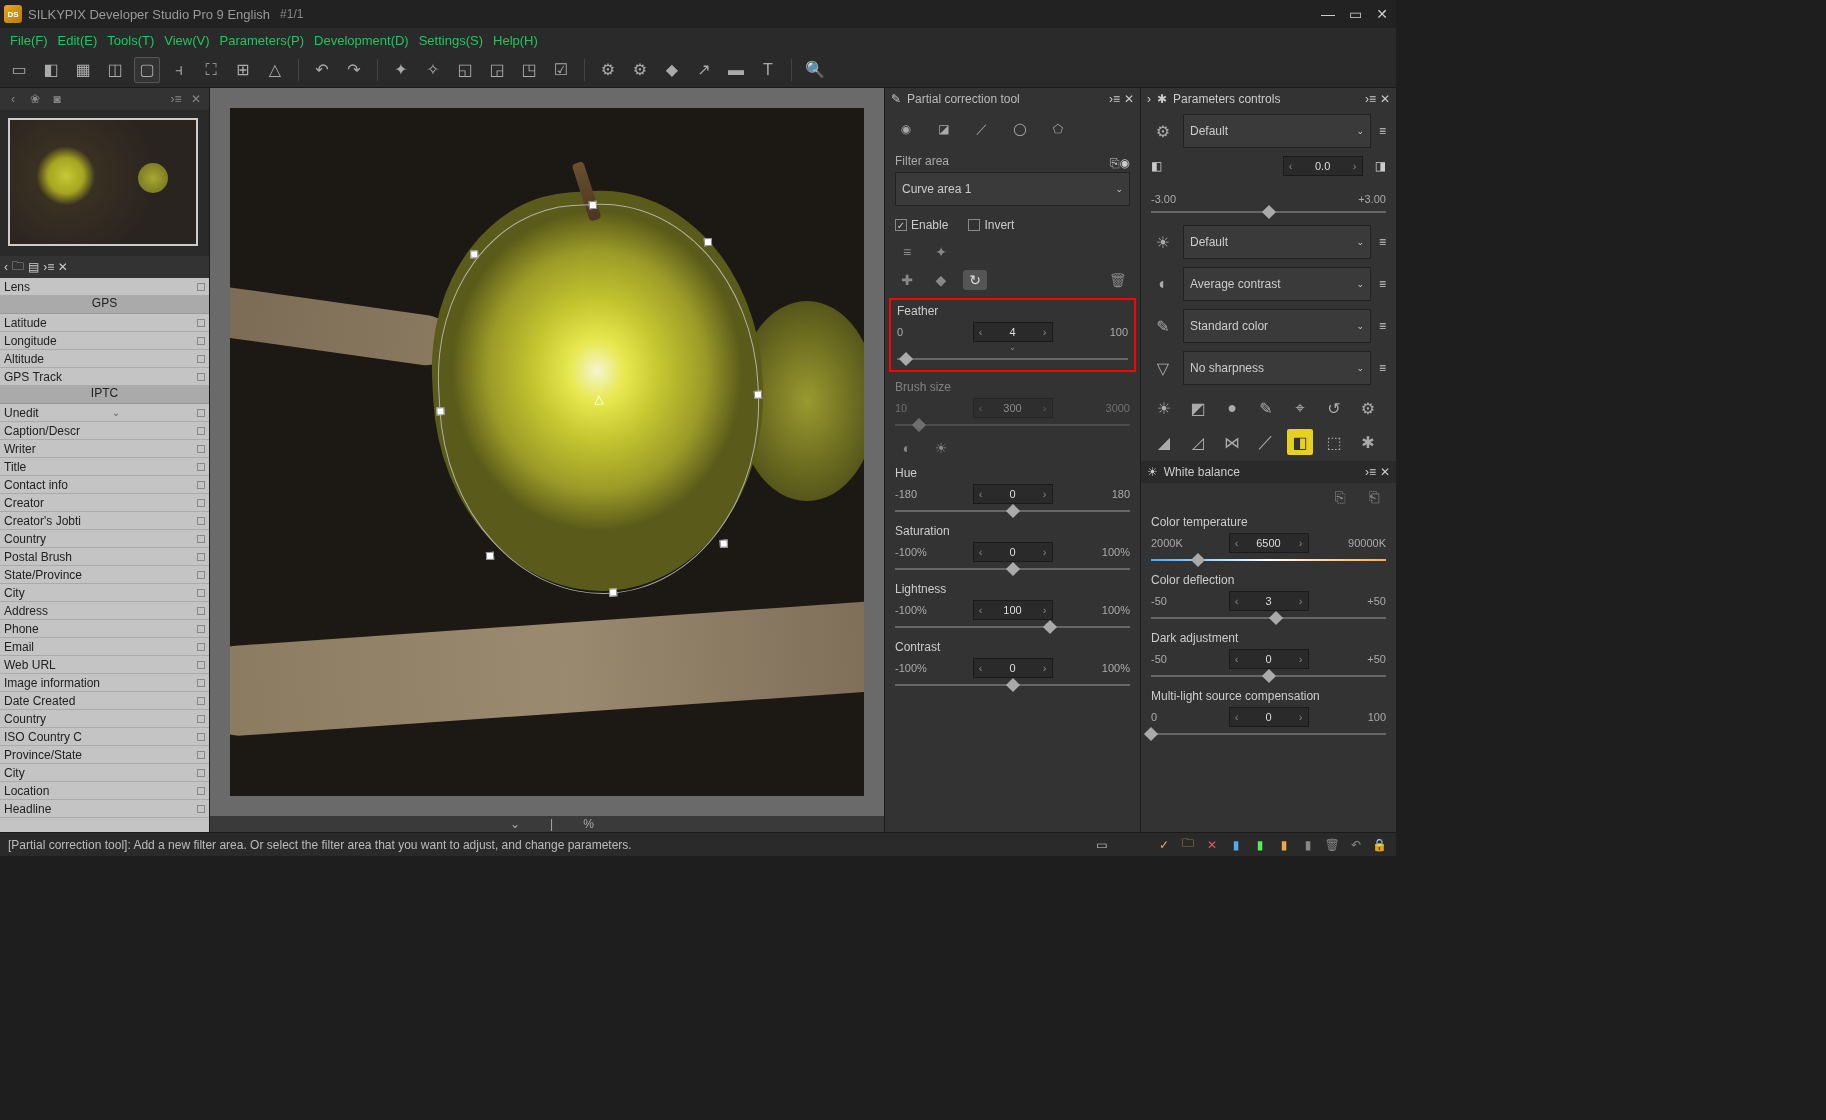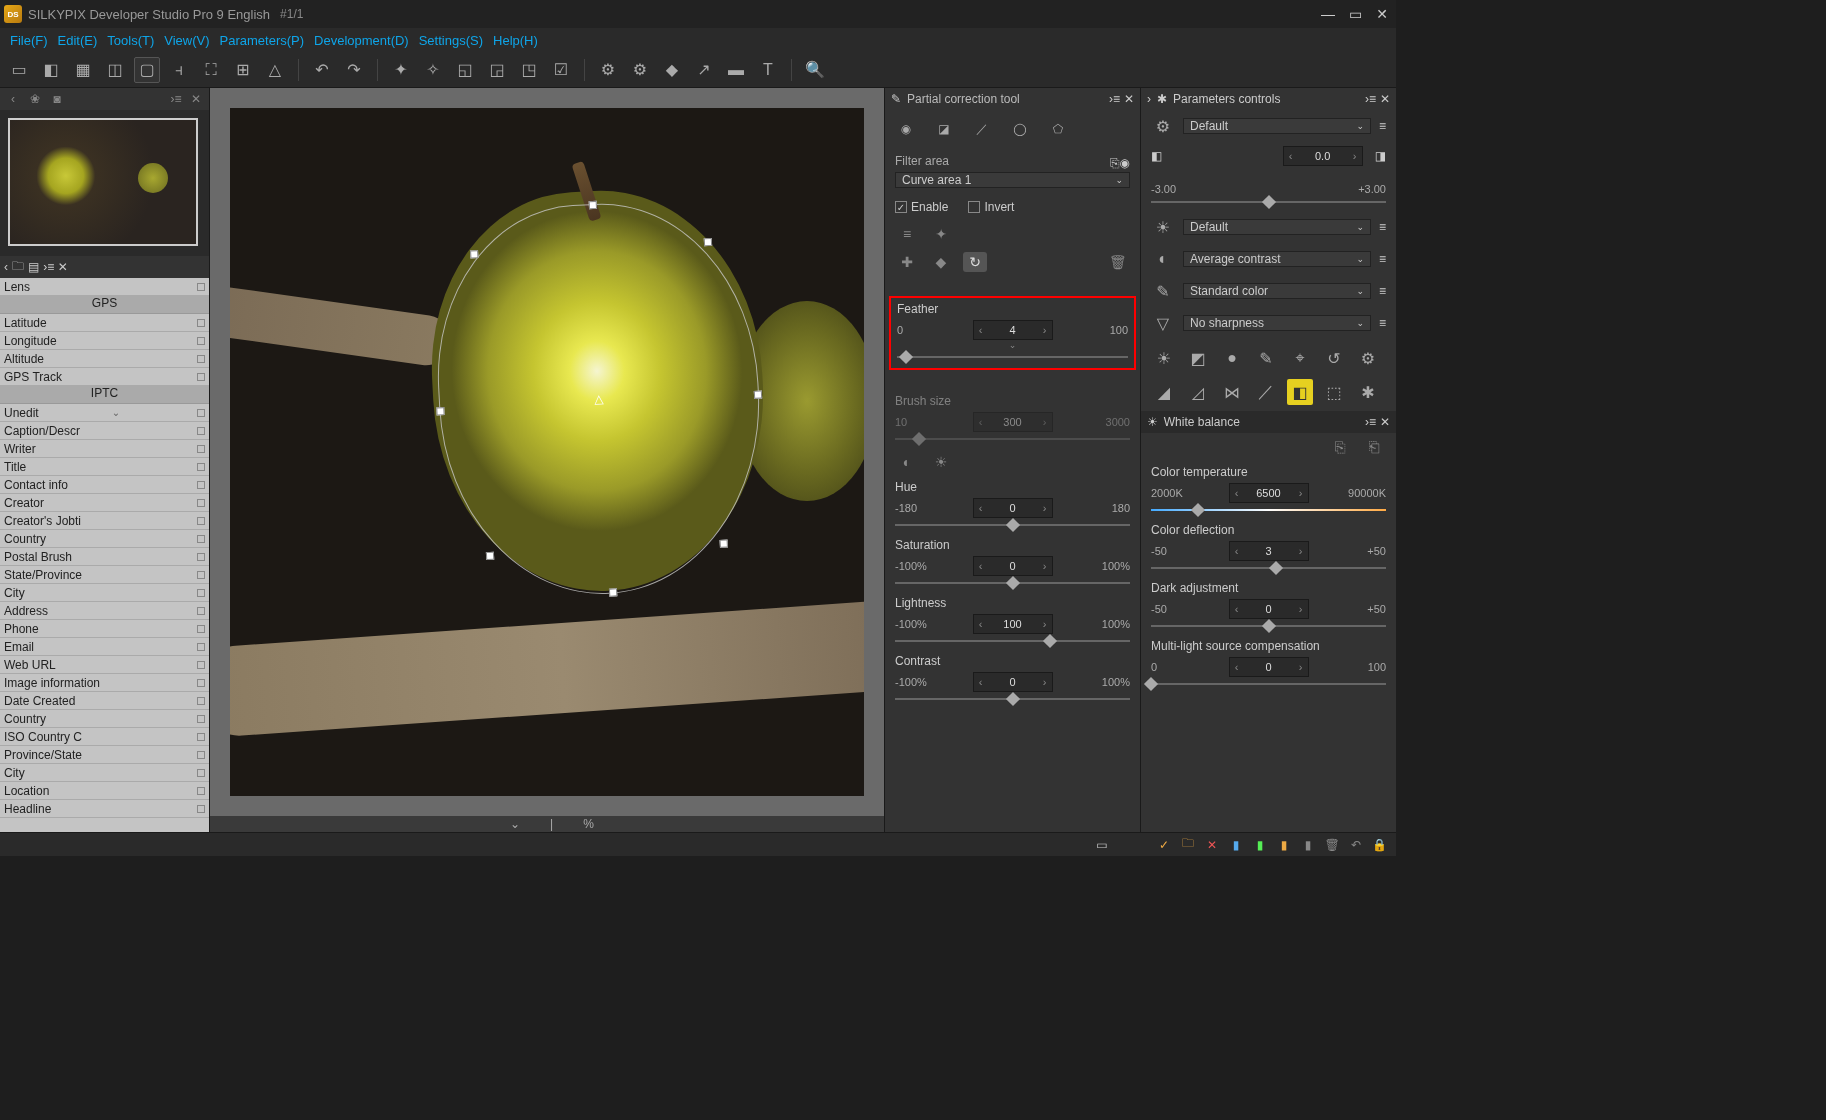--- a/index.html
+++ b/index.html
@@ -9,21 +9,21 @@
 
 .titlebar { height: 28px; display: flex; align-items: center; padding: 0 4px; background: #222; }
 .titlebar .logo { width: 18px; height: 18px; background: linear-gradient(135deg,#e6a817,#b87a0f); border-radius: 3px; margin-right: 6px; display:flex;align-items:center;justify-content:center;font-size:8px;font-weight:bold;color:#fff;}
 .titlebar .title { color: #999; font-size: 13px; }
 .titlebar .page { color: #888; margin-left: 10px; }
 .titlebar .wincontrols { margin-left: auto; display: flex; gap: 14px; color: #ccc; font-size: 14px; padding-right:4px;}
 .titlebar .wincontrols span { cursor: pointer; }
 
 
 .menubar { height: 24px; display: flex; align-items: center; padding: 0 6px; background: #2a2a2a; gap: 2px; }
-.menubar .item { padding: 2px 4px; color: #0ea5e9; font-size: 13px; cursor: pointer; }
+.menubar .item { padding: 2px 4px; color: #22c55e; font-size: 13px; cursor: pointer; }
 
 
 .toolbar { height: 36px; display: flex; align-items: center; padding: 0 6px; background: #2a2a2a; gap: 6px; border-bottom:1px solid #1a1a1a;}
 .tbicon { width: 26px; height: 26px; display: flex; align-items: center; justify-content: center; color: #aaa; font-size: 16px; cursor: pointer; border-radius:2px;}
 .tbicon.active { border: 1px solid #555; background:#333;}
 .tbsep { width: 1px; height: 22px; background: #444; margin: 0 4px; }
 
 
 .main { flex: 1; display: flex; overflow: hidden; }
 
@@ -60,31 +60,31 @@
 
 
 .partialcol { width: 256px; background: #333; display: flex; flex-direction: column; border-left:1px solid #1a1a1a; overflow-y:auto;}
 .partialhdr { display: flex; align-items: center; padding: 4px 6px; gap: 6px; }
 .partialhdr .title { color: #bbb; font-size: 12px; }
 .partialhdr .right { margin-left: auto; display: flex; gap: 4px; }
 .shaperow { display: flex; gap: 16px; padding: 8px 10px; }
 .shapebtn { width: 22px; height: 22px; display: flex; align-items: center; justify-content: center; color: #aaa; cursor:pointer;}
 .section { padding: 6px 10px; }
 .seclabel { color: #aaa; font-size: 12px; margin-bottom: 4px; }
-.dropdown { background: #3a3a3a; border: 1px solid #222; height: 16px; display: flex; align-items: center; padding: 0 6px; font-size: 12px; color: #ccc; width:100%; cursor:pointer;}
+.dropdown { background: #3a3a3a; border: 1px solid #222; height: 34px; display: flex; align-items: center; padding: 0 6px; font-size: 12px; color: #ccc; width:100%; cursor:pointer;}
 .dropdown .arr { margin-left: auto; font-size: 9px; }
 .chkrow { display: flex; gap: 20px; padding: 6px 10px; align-items: center; }
 .chk { display: flex; align-items: center; gap: 4px; cursor:pointer;}
 .chkbox { width: 12px; height: 12px; border: 1px solid #888; display:flex;align-items:center;justify-content:center;font-size:10px;}
 .iconrow { display: flex; gap: 10px; padding: 4px 10px; }
 .smbtn { width: 24px; height: 20px; display:flex;align-items:center;justify-content:center;color:#888;cursor:pointer;font-size:14px;}
 .smbtn.active{background:#555;border-radius:3px;color:#ddd;}
 
 .sliderblock { padding: 4px 10px 8px; }
-.sliderblock.highlight { border: 2px solid #f00; margin:20px 4px; padding:4px 6px 10px;}
+.sliderblock.highlight { border: 2px solid #f00; margin:4px 4px; padding:4px 6px 10px;}
 .sliderblock.disabled { opacity: 0.5; }
 .sliderlabel { font-size: 12px; color: #ccc; margin-bottom: 4px; }
 .sliderctrl { display: flex; align-items: center; gap: 4px; }
 .sliderctrl .min,.sliderctrl .max { font-size: 11px; color: #aaa; width: 40px; }
 .sliderctrl .max { text-align: right; }
 .spinner { background: #2a2a2a; border: 1px solid #1a1a1a; width: 80px; height: 20px; display: flex; align-items: center; font-size: 11px; color: #ddd; margin:0 auto;}
 .spinner .sbtn { width: 14px; text-align: center; cursor: pointer; color:#888;}
 .spinner .val { flex: 1; text-align: center; }
 .track { height: 2px; background: #666; margin-top: 6px; position: relative; }
 .tthumb { position: absolute; top: -4px; width: 10px; height: 10px; background: #aaa; transform: translateX(-50%) rotate(45deg);}
@@ -653,20 +653,21 @@
           </div>
         <div class="track">
             <div class="tthumb" style="left:0%"></div>
           </div>
       </div>
     </div>
 
   </div>
 
   <div class="statusbar">
+    <span class="msg">[Partial correction tool]: Add a new filter area. Or select the filter area that you want to adjust, and change parameters.</span>
     <div class="right">
       <span class="sticon">▭</span>
       <span style="width:30px"></span>
       <span class="sticon" style="color:#ea4">✓</span>
       <span class="sticon" style="color:#ea4">🗀</span>
       <span class="sticon" style="color:#e55">✕</span>
       <span class="sticon" style="color:#5ae">▮</span>
       <span class="sticon" style="color:#5e5">▮</span>
       <span class="sticon" style="color:#ea4">▮</span>
       <span class="sticon" style="color:#888">▮</span>

